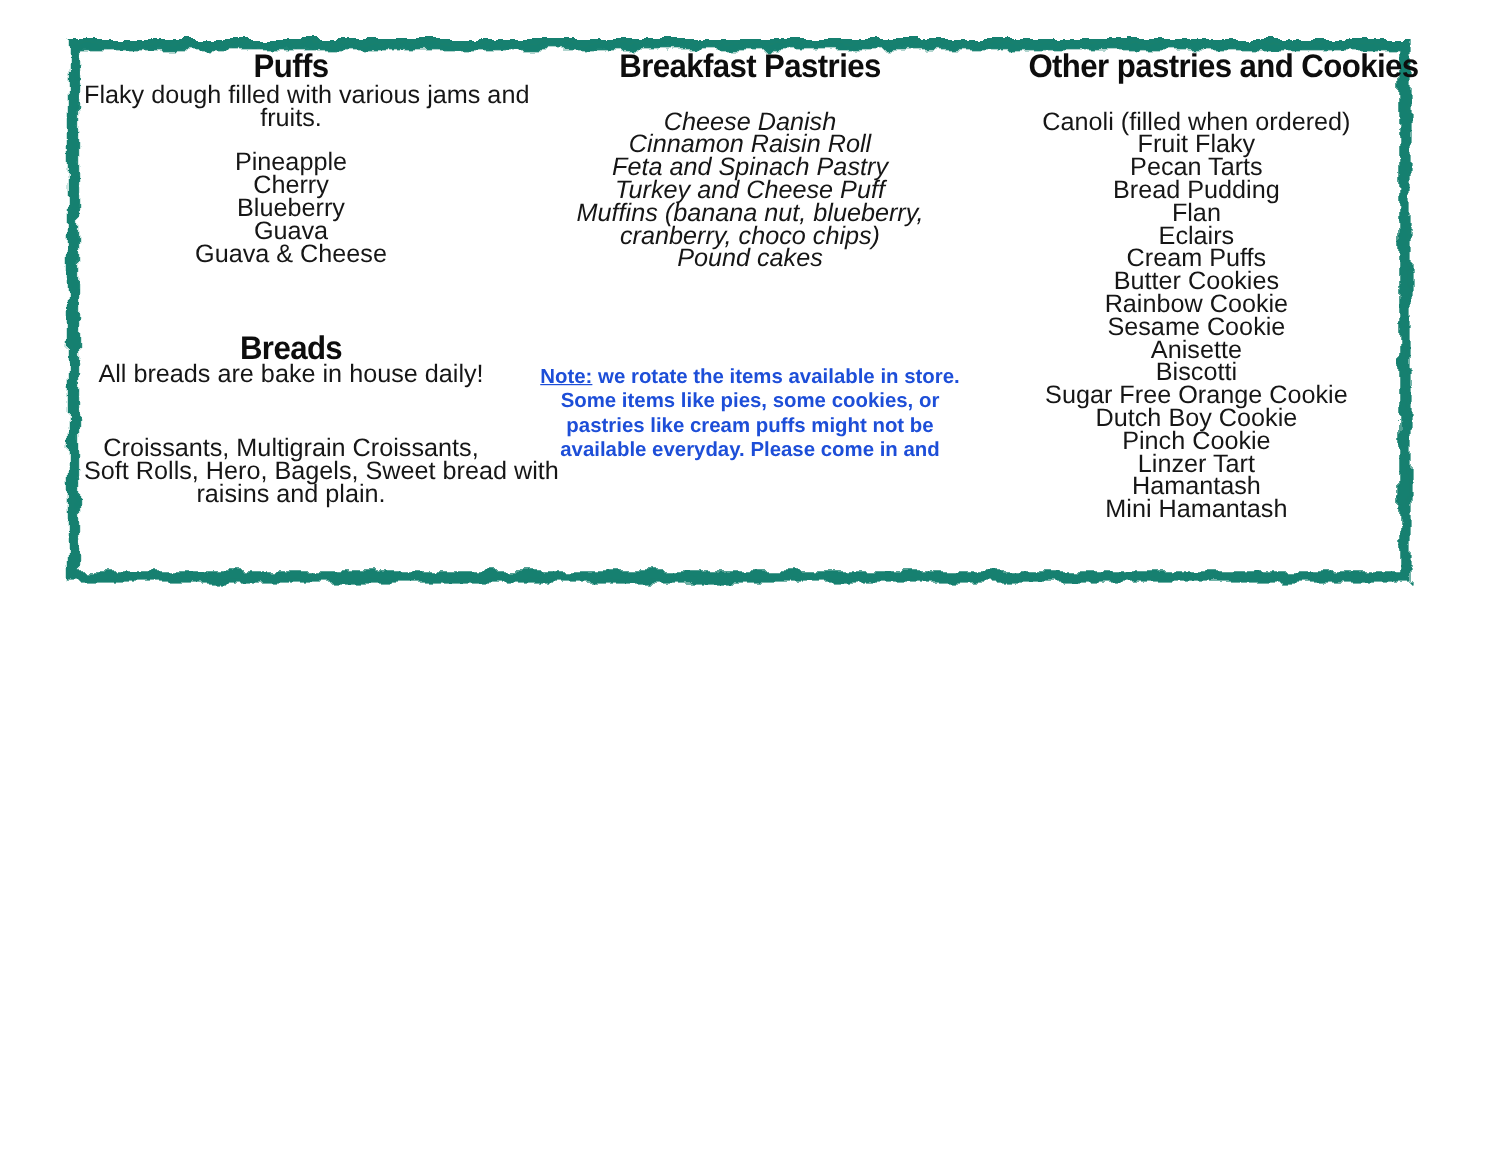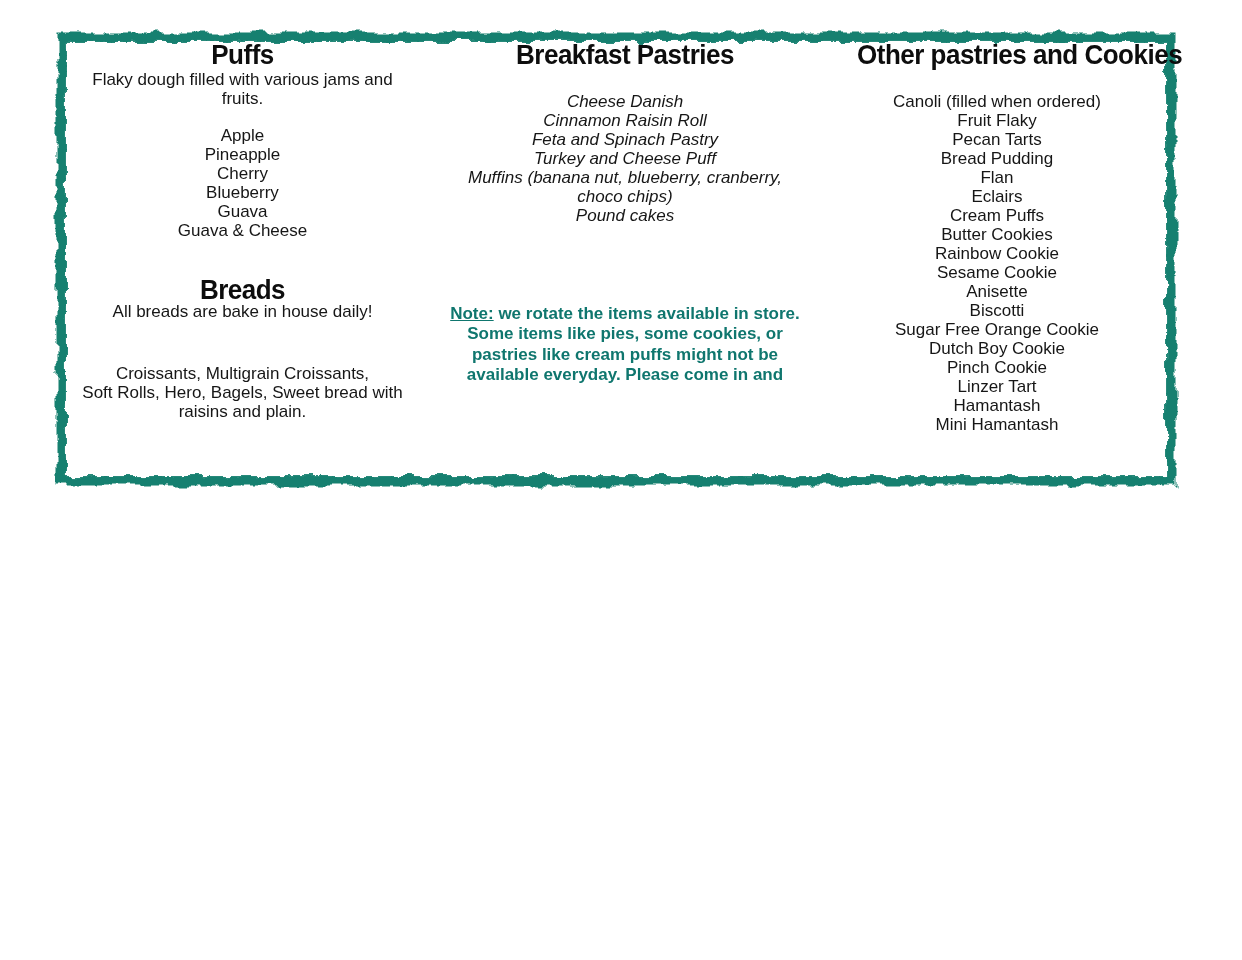--- a/index.html
+++ b/index.html
@@ -37,30 +37,30 @@
   .heading {
     font-weight: bold;
     font-size: 26px;
     line-height: 30px;
     letter-spacing: -0.5px;
     white-space: nowrap;
     color: #0d0d0d;
     transform: scaleY(1.05);
   }
   .body-text {
-    font-size: 17px;
+    font-size: 21px;
     line-height: 19px;
   }
   .line { white-space: nowrap; }
   .items div {  }
   .note-text {
     font-weight: bold;
     font-size: 17px;
     line-height: 20.4px;
-    color: #0f766e;
+    color: #1d4ed8;
   }
   .note-label {
     text-decoration: underline;
   }
   
   .puffs-heading   { left: 18px;  top: 12px;  width: 345px; }
   .puffs-desc      { left: 18px;  top: 42px;  width: 345px; }
   .puffs-items     { left: 18px;  top: 98px;  width: 345px; }
   .breads-heading  { left: 18px;  top: 247px; width: 345px; }
   .breads-desc     { left: 18px;  top: 274px; width: 345px; }
@@ -88,21 +88,20 @@
   </svg>
 
   <div class="block heading puffs-heading">Puffs</div>
 
   <div class="block body-text puffs-desc">
       <div class="line">Flaky dough filled with various jams and</div>
       <div class="line">fruits.</div>
     </div>
 
   <div class="block body-text puffs-items items">
-      <div>Apple</div>
       <div>Pineapple</div>
       <div>Cherry</div>
       <div>Blueberry</div>
       <div>Guava</div>
       <div>Guava &amp; Cheese</div>
     </div>
 
   <div class="block heading breads-heading">Breads</div>
 
   <div class="block body-text breads-desc">All breads are bake in house daily!</div>

